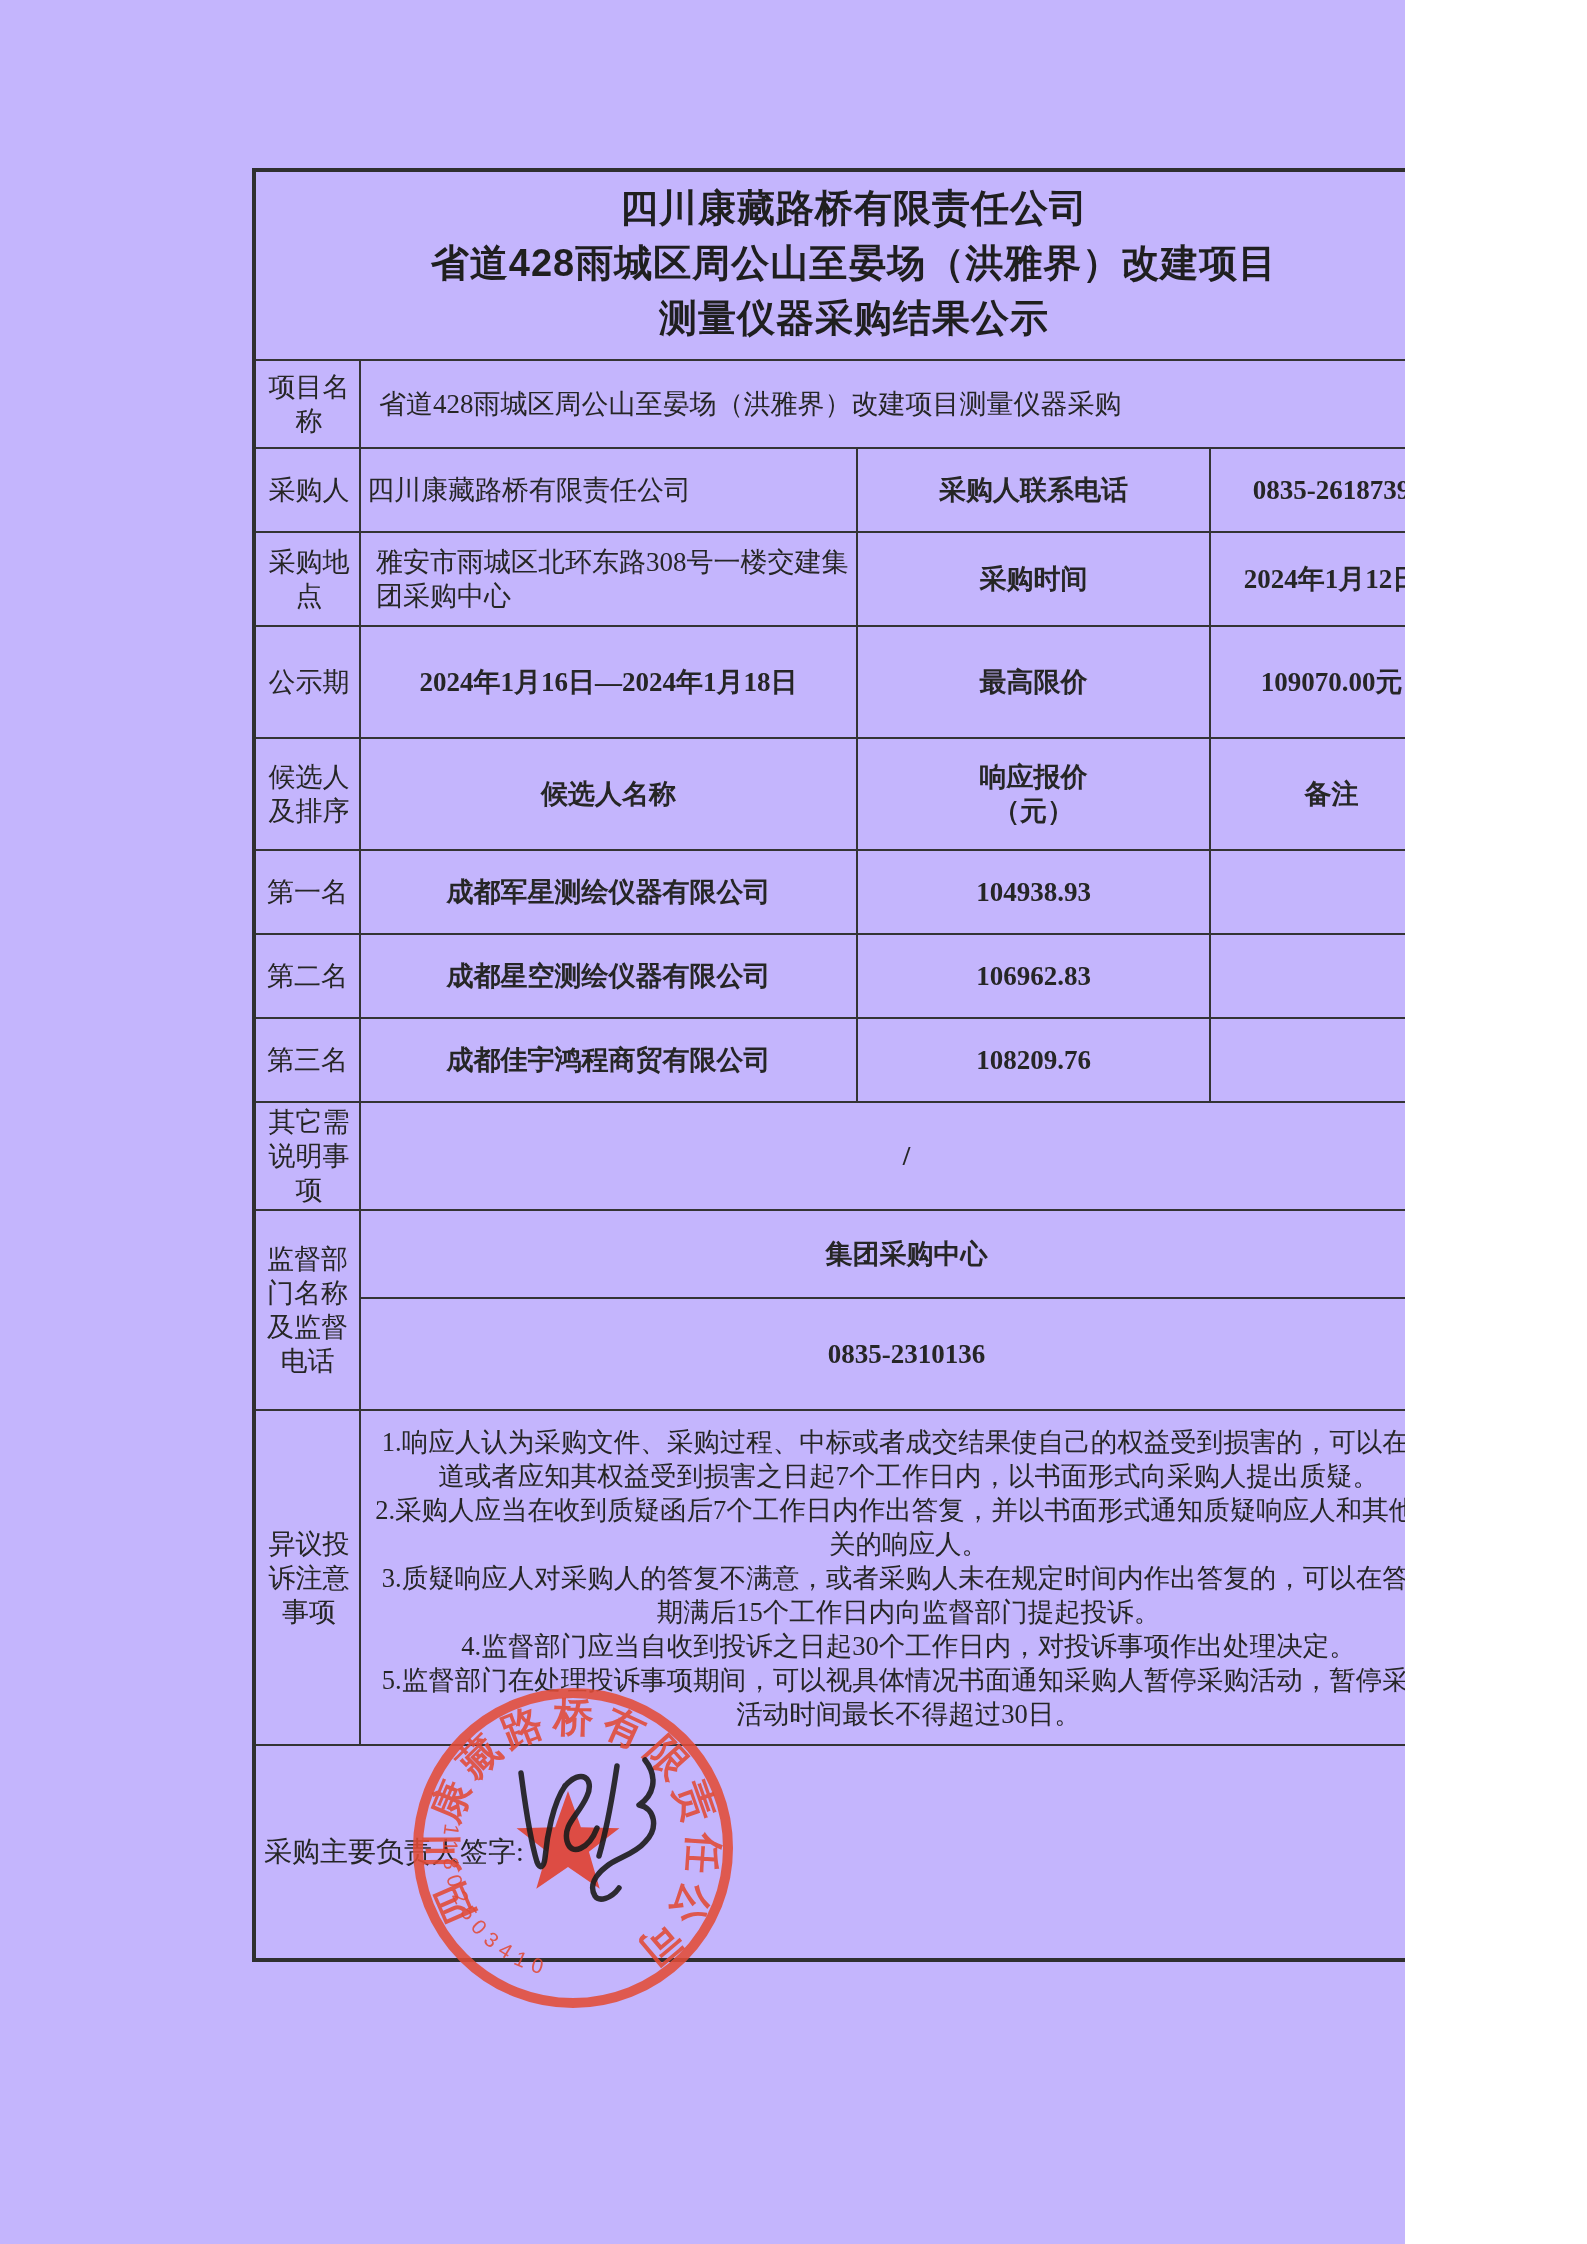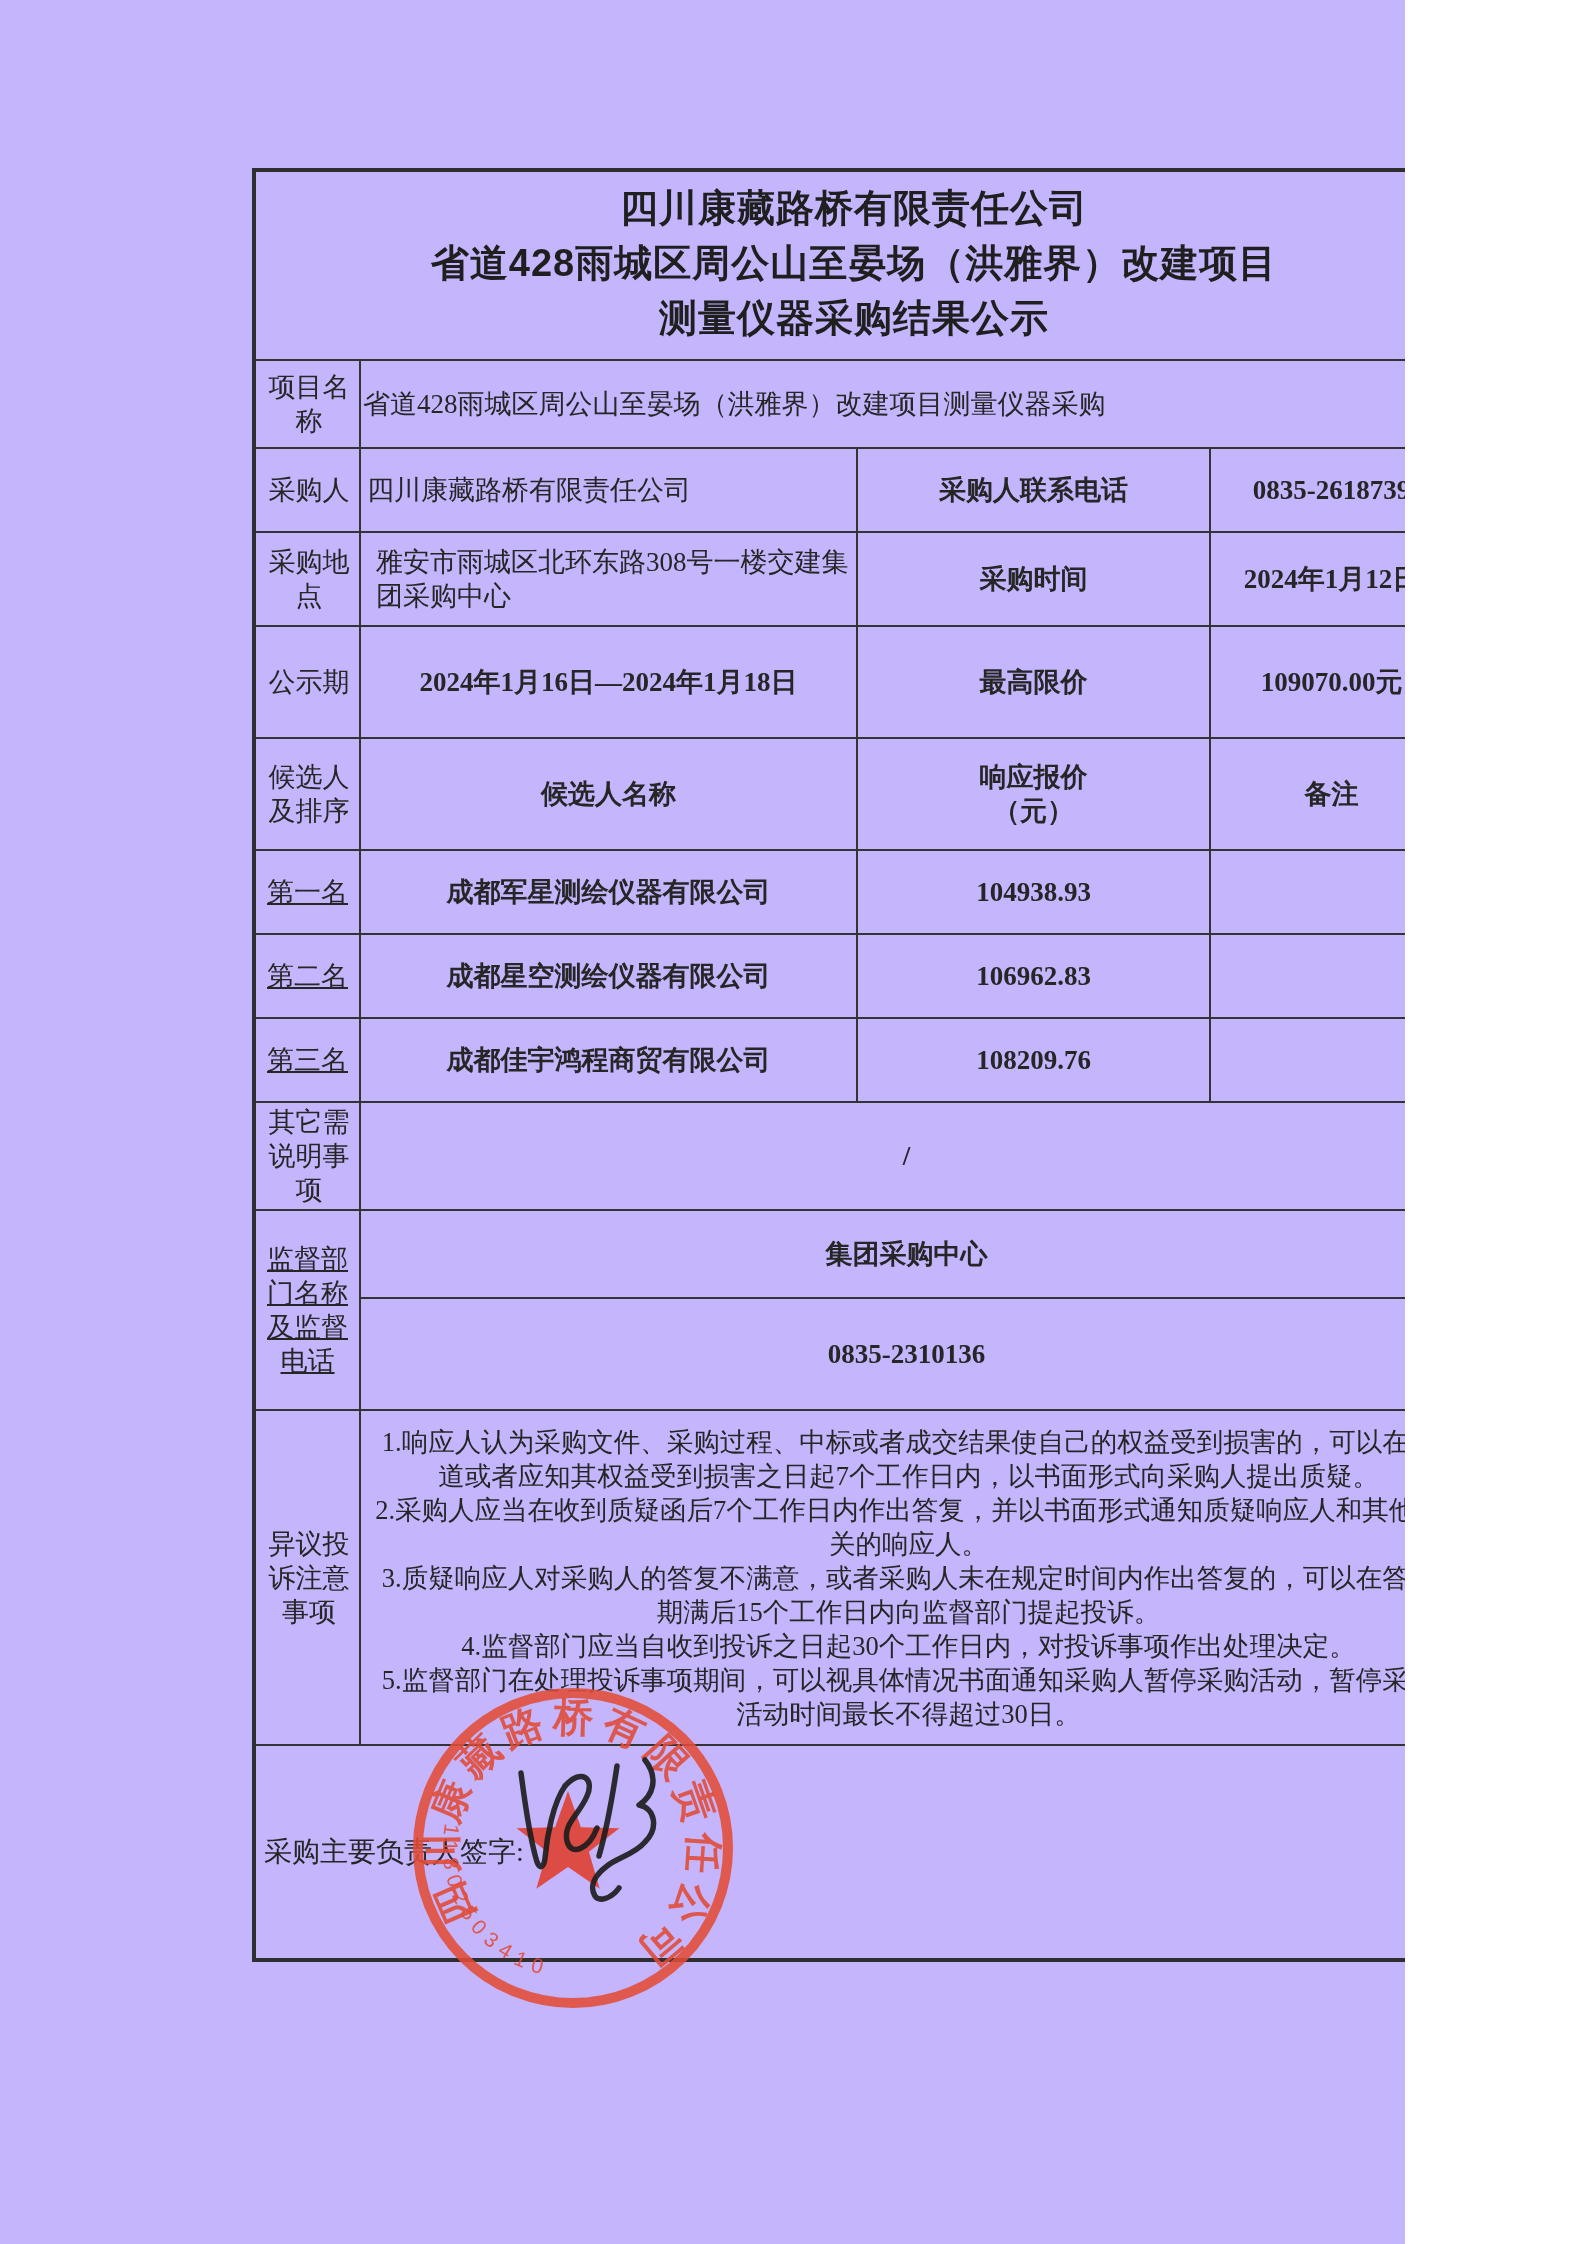--- a/index.html
+++ b/index.html
@@ -32,22 +32,22 @@
   .title-cell{text-align:center;vertical-align:middle;padding:6px 0 10px 0;}
   .title-line{
     font-family:"Liberation Sans","DejaVu Sans",sans-serif;
     font-weight:700;
     font-size:38px;
     line-height:55px;
     letter-spacing:1px;
     color:#1f1f1f;
   }
   .lab{text-align:center;padding-left:7px;padding-right:4px;}
-  .lab-c{text-align:center;padding-left:5px;padding-right:5px;text-decoration:underline;}
-  .val-l{text-align:left;padding-left:2px;}
+  .lab-c{text-align:center;padding-left:5px;padding-right:5px;}
+  .val-l{text-align:left;padding-left:18px;}
   .ctr{text-align:center;font-weight:bold;}
   .pre{white-space:pre-line;}
   .obj{
     font-size:26.5px;
     line-height:34px;
     padding:10px 10px 10px 14px;
     text-align:center;
     vertical-align:middle;
     margin-top:32px;
   }

